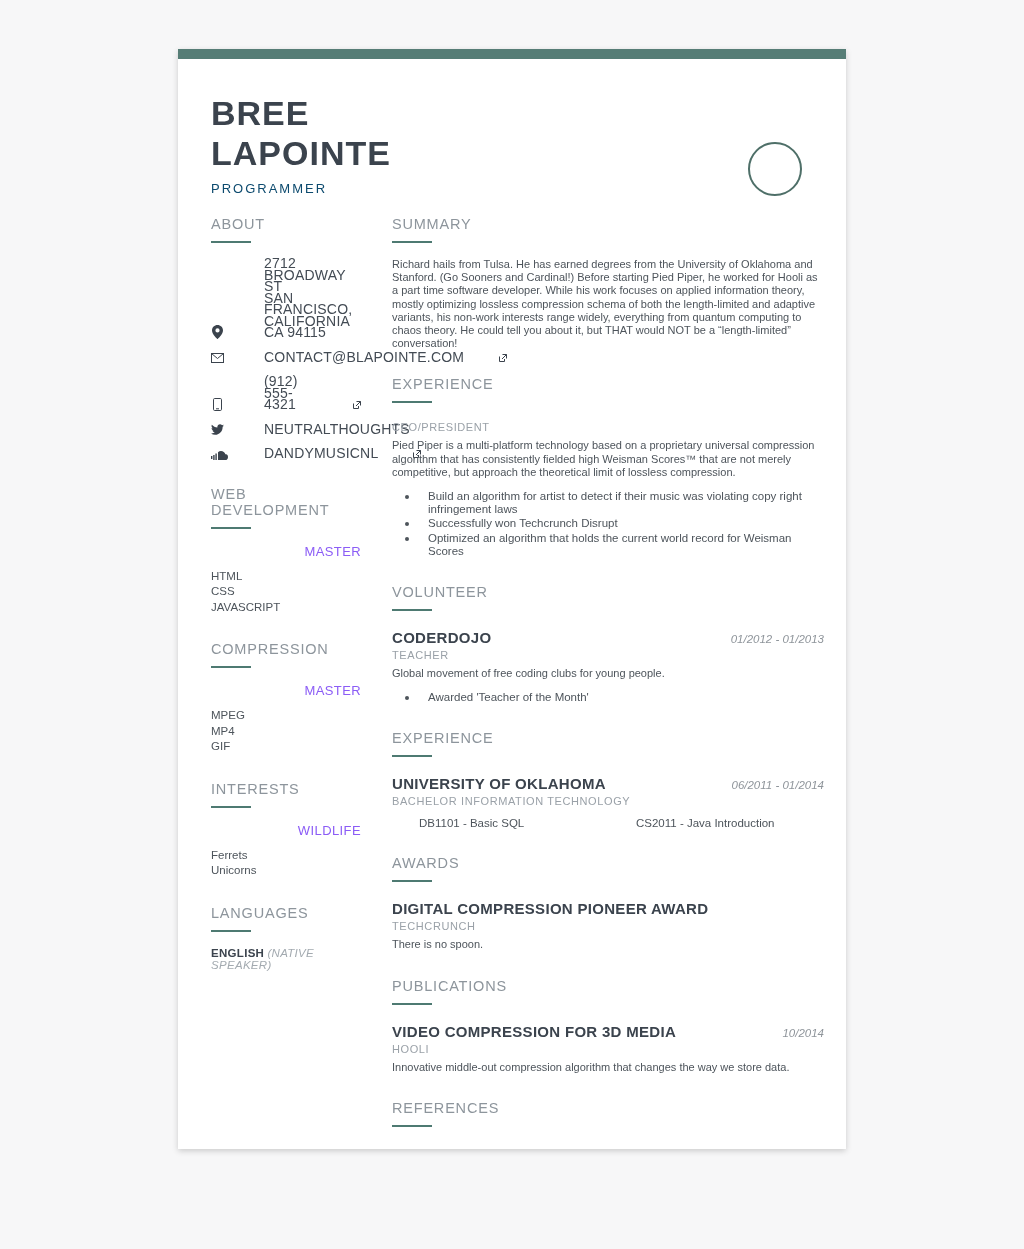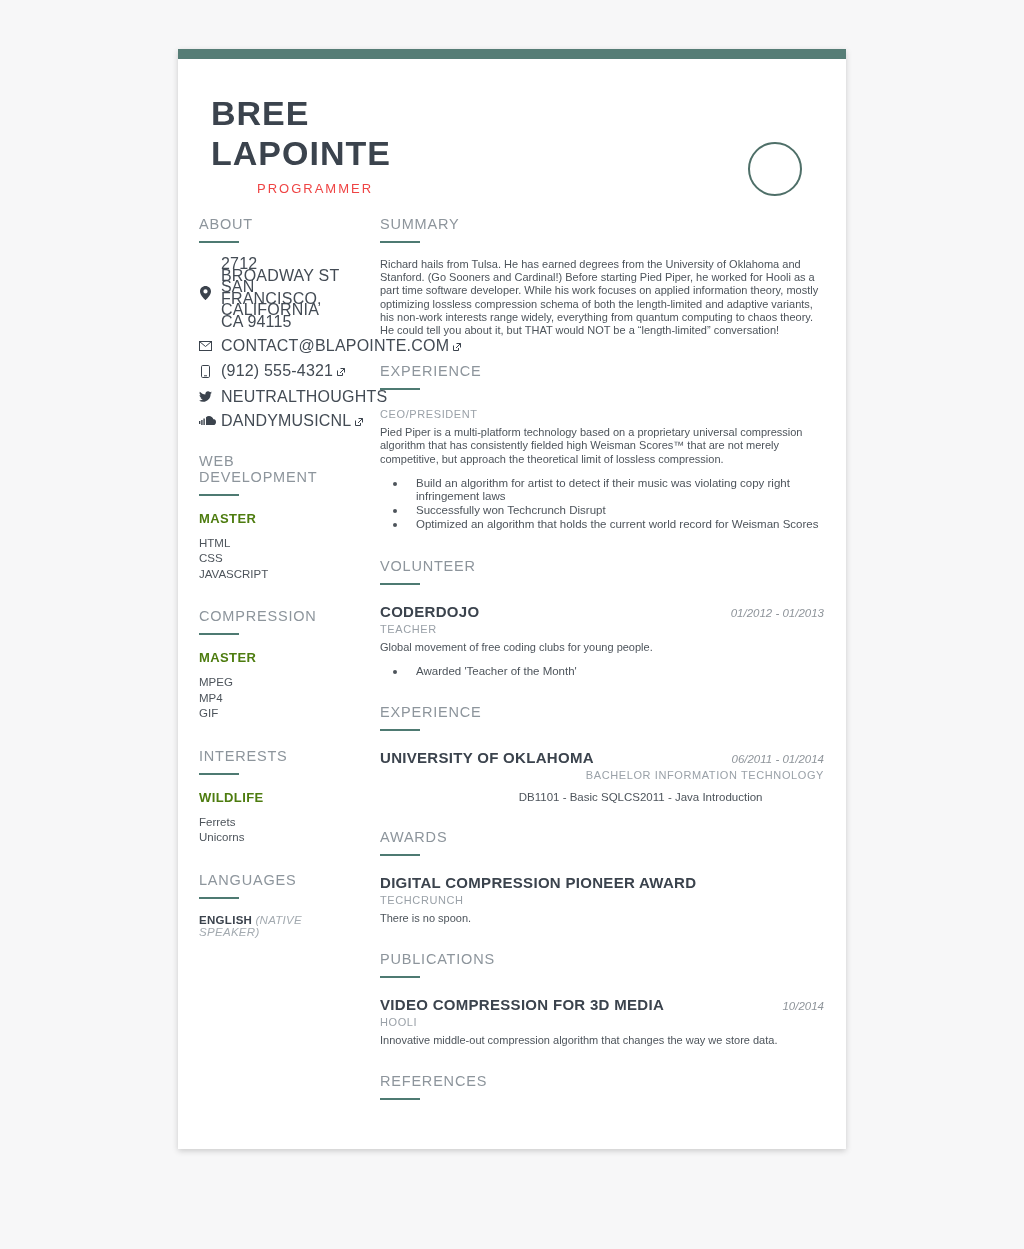--- a/index.html
+++ b/index.html
@@ -32,34 +32,33 @@
     font-size: 34px;
     font-weight: bold;
     letter-spacing: 1px;
     line-height: 40px;
     color: #3b434d;
   }
   .job-title {
     margin-top: 8px;
     font-size: 13px;
     letter-spacing: 2px;
-    color: #ef4444;
-    margin-left: 46px;
+    color: #0c4a6e;
   }
   .avatar {
     width: 54px; height: 54px;
     border-radius: 50%;
     border: 2px solid #4e6f68;
     margin-top: 8px;
   }
 
   
   .content {
     display: flex;
-    padding: 20px 22px 0 21px;
+    padding: 20px 22px 0 33px;
   }
   .sidebar { width: 150px; flex: none; }
   .main { flex: 1; margin-left: 31px; min-width: 0; }
 
   
   .sec-title {
     font-size: 14.5px;
     letter-spacing: 0.8px;
     color: #8d959c;
     font-weight: normal;
@@ -69,33 +68,34 @@
     background: #4e7a72;
     margin: 9px 0 0 0;
     border: none;
   }
   .section { margin-bottom: 26px; }
   .sec-body { margin-top: 15px; }
 
   
   .contact-row {
     display: flex;
-    align-items: center;
+    align-items: flex-end;
     margin-bottom: 13px;
-    font-size: 16px;
+    font-size: 14px;
     letter-spacing: 0.2px;
     color: #434b54;
     line-height: 11.5px;
+    gap: 31px;
   }
   .contact-icon { width: 13px; flex: none; margin-right: 9px; display: flex; justify-content: center; }
   .contact-icon svg { display: block; }
   .ext-icon { margin-left: 4px; flex: none; }
   .side-sub {
-    font-size: 13px; font-weight: bold; color: #4d7c0f;
-    letter-spacing: 0.4px; margin-bottom: 10px;
+    font-size: 13px; font-weight: normal; color: #8b5cf6;
+    letter-spacing: 0.4px; margin-bottom: 10px; text-align: right;
   }
   .side-item { font-size: 11.5px; color: #4d545b; line-height: 15.5px; }
   .lang-row { font-size: 11.5px; color: #3b434d; }
   .lang-name { font-weight: bold; letter-spacing: 0.3px; }
   .lang-level { font-style: italic; color: #a3aab0; letter-spacing: 0.3px; }
 
   
   .body-text { font-size: 11px; line-height: 13.2px; color: #4d545b; }
   .entry-head {
     display: flex;
@@ -303,21 +303,21 @@
           <p class="entry-desc body-text">Global movement of free coding clubs for young people.</p>
           <ul class="bullets">
             <li>Awarded 'Teacher of the Month'</li>
           </ul>
         </div>
       </div>
 
       <div class="section">
         <h2 class="sec-title">EXPERIENCE</h2>
         <div class="sec-rule"></div>
-        <div class="sec-body" style="margin-top:18px;text-align:right;">
+        <div class="sec-body" style="margin-top:18px;">
           <div class="entry-head">
             <span class="entry-title">UNIVERSITY OF OKLAHOMA</span>
             <span class="entry-date">06/2011 - 01/2014</span>
           </div>
           <div class="entry-role">BACHELOR INFORMATION TECHNOLOGY</div>
           <div class="courses">
             <span class="course course-1">DB1101 - Basic SQL</span>
             <span class="course">CS2011 - Java Introduction</span>
           </div>
         </div>

